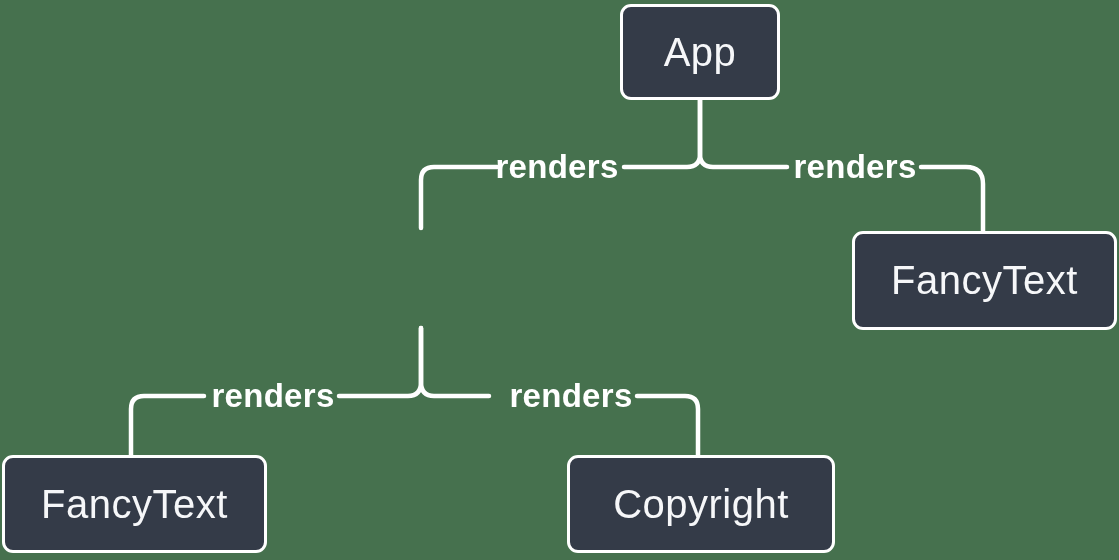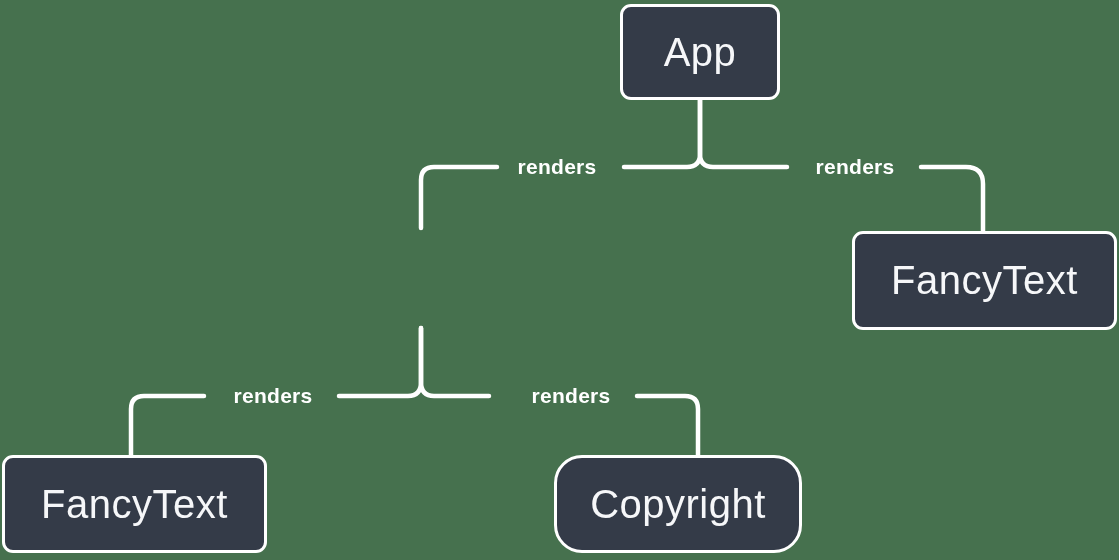--- a/index.html
+++ b/index.html
@@ -44,26 +44,26 @@
     color: var(--node-text);
     font-size: 40px;
     font-weight: 400;
     letter-spacing: 0.5px;
     white-space: nowrap;
   }
   .node-app          { left: 620px; top: 4px;   width: 160px; height: 96px;  }
   .node-inspiration  { left: 195px; top: 228px; width: 460px; height: 100px; }
   .node-fancy-right  { left: 852px; top: 231px; width: 265px; height: 99px;  }
   .node-fancy-left   { left: 2px;   top: 455px; width: 265px; height: 98px;  }
-  .node-copyright    { left: 554px; top: 455px; width: 248px; height: 98px; border-radius: 28px;  }
+  .node-copyright    { left: 567px; top: 455px; width: 268px; height: 98px;  }
   .edge-label {
     position: absolute;
     transform: translate(-50%, -50%);
     color: var(--line);
-    font-size: 21px;
+    font-size: 33px;
     font-weight: 600;
     letter-spacing: 0.3px;
     white-space: nowrap;
   }
   .edge-label-1 { left: 557px; top: 167px; }
   .edge-label-2 { left: 855px; top: 167px; }
   .edge-label-3 { left: 273px; top: 396px; }
   .edge-label-4 { left: 571px; top: 396px; }
 </style>
 </head>

